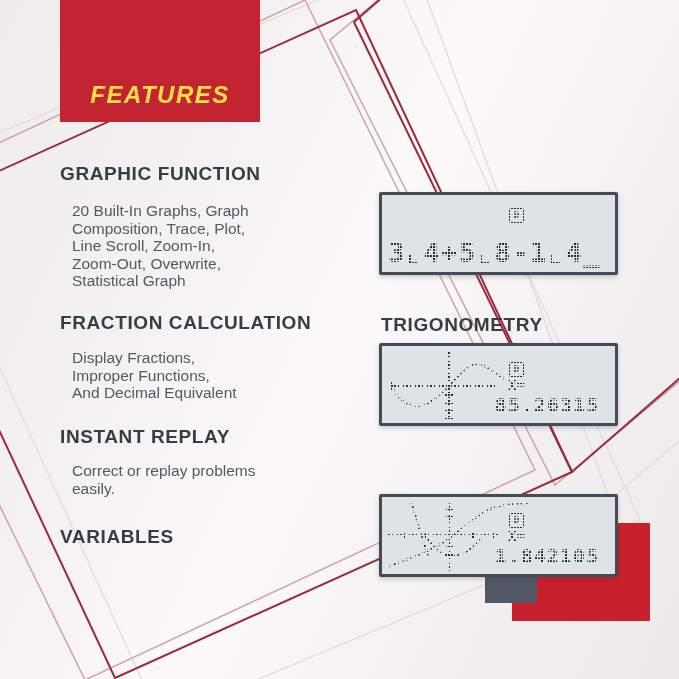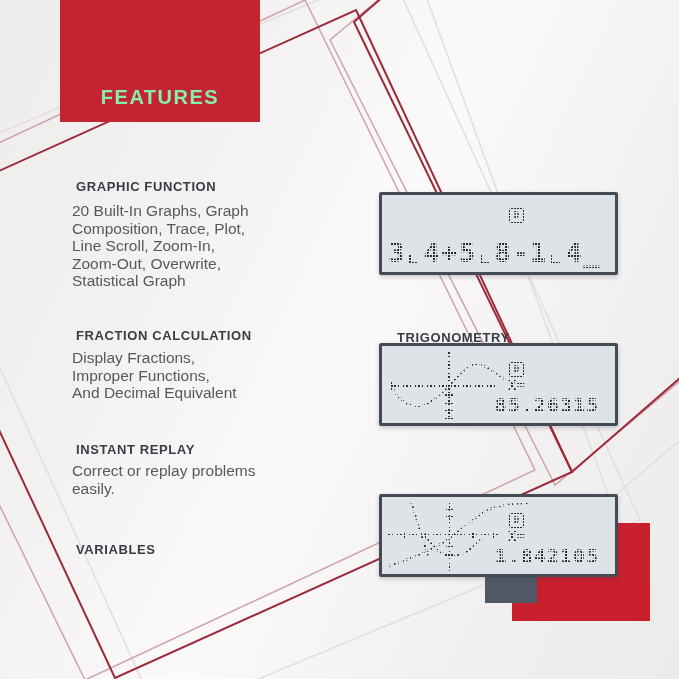--- a/index.html
+++ b/index.html
@@ -8,24 +8,24 @@
     position:relative;width:679px;height:679px;overflow:hidden;
     font-family:"Liberation Sans", sans-serif;
     background:linear-gradient(115deg,#efecec 0%,#f4f1f2 28%,#fbf9fa 50%,#f3f0f1 74%,#edeaeb 100%);
   }
   .decor{position:absolute;inset:0;z-index:1;}
   .banner{
     position:absolute;left:60px;top:0;width:200px;height:122px;z-index:4;
     background:#c32432;display:flex;align-items:flex-end;justify-content:center;
     padding-bottom:13px;box-sizing:border-box;
   }
-  .banner span{color:#86efac;font-size:20px;font-weight:700;letter-spacing:1.5px;}
+  .banner span{color:#fde047;font-size:24px;font-weight:700;letter-spacing:1.5px;font-style:italic;}
   h2.sec{
-    position:absolute;margin:16px;z-index:4;
-    font-size:13px;font-weight:700;letter-spacing:.6px;color:#363d45;
+    position:absolute;margin:0;z-index:4;
+    font-size:19px;font-weight:700;letter-spacing:.6px;color:#363d45;
   }
   p.body{
     position:absolute;margin:12px;z-index:4;width:290px;
     font-size:15.5px;line-height:17.5px;color:#54595e;white-space:pre-line;
   }
   .lcd{
     position:absolute;left:379px;width:233px;height:77px;z-index:4;
     background:#dde3e7;border:3px solid #454b55;border-radius:2px;
     box-shadow:0 2px 4px rgba(60,60,70,.25);
   }

